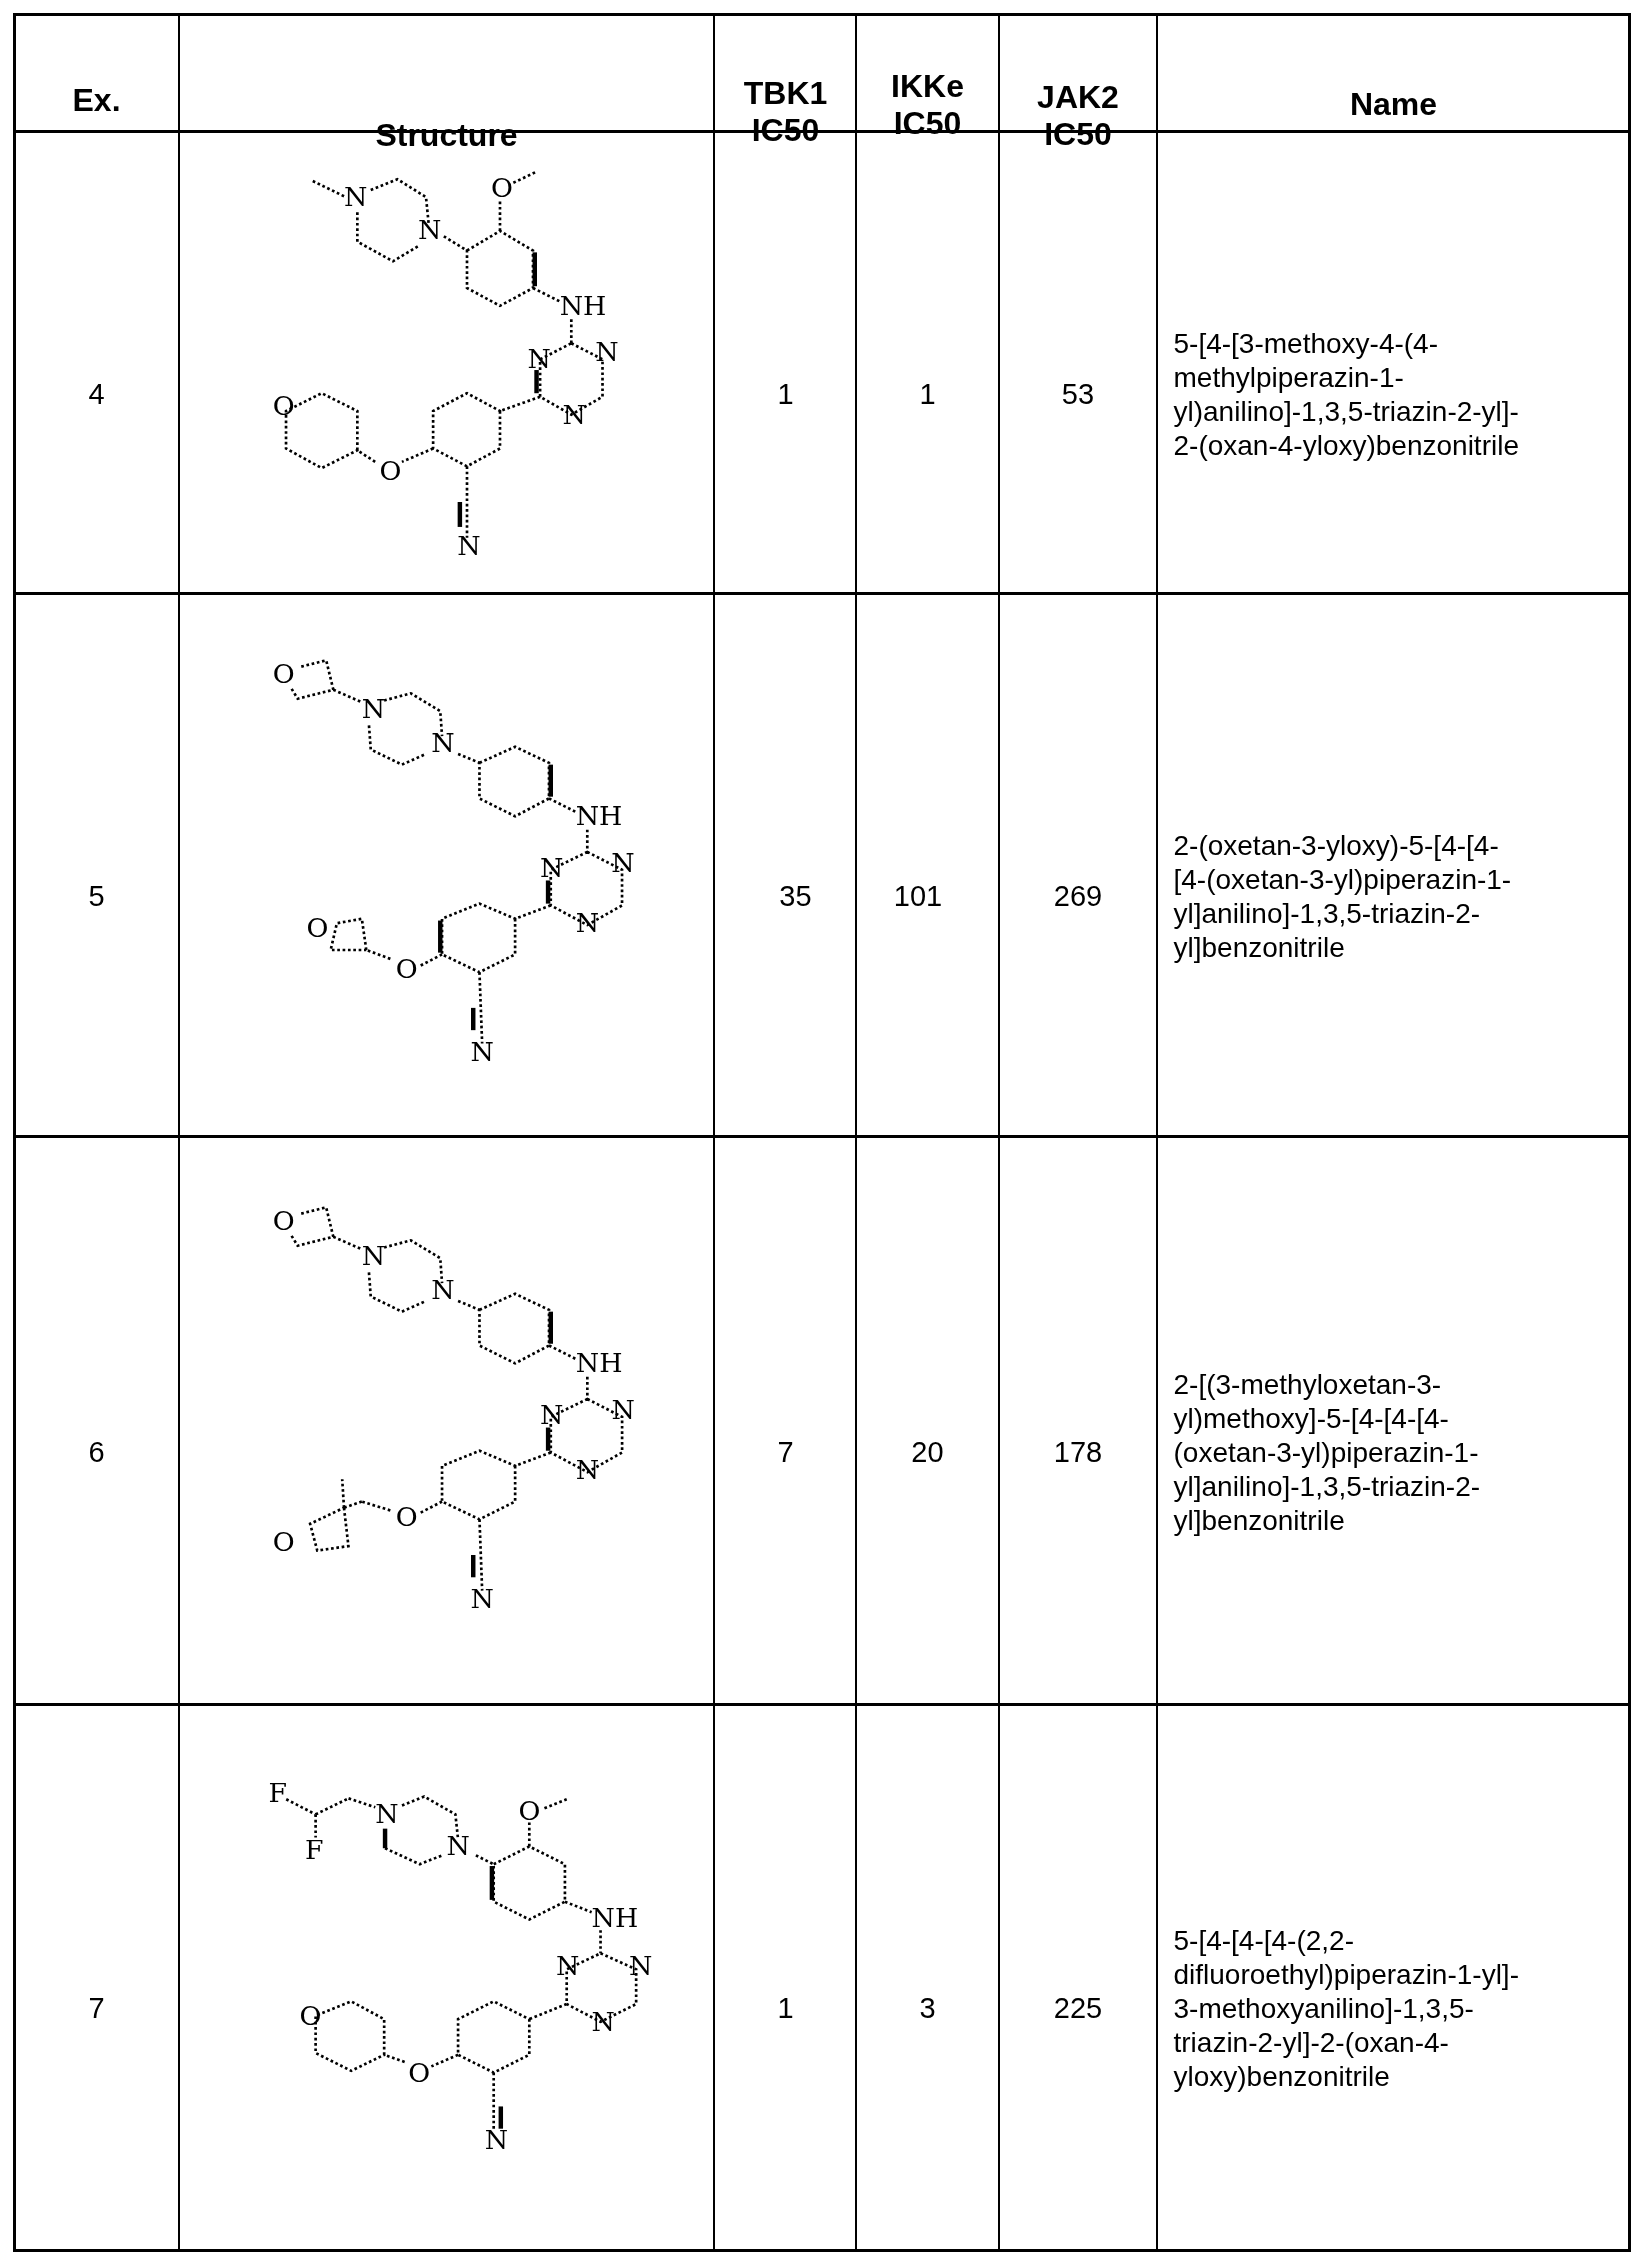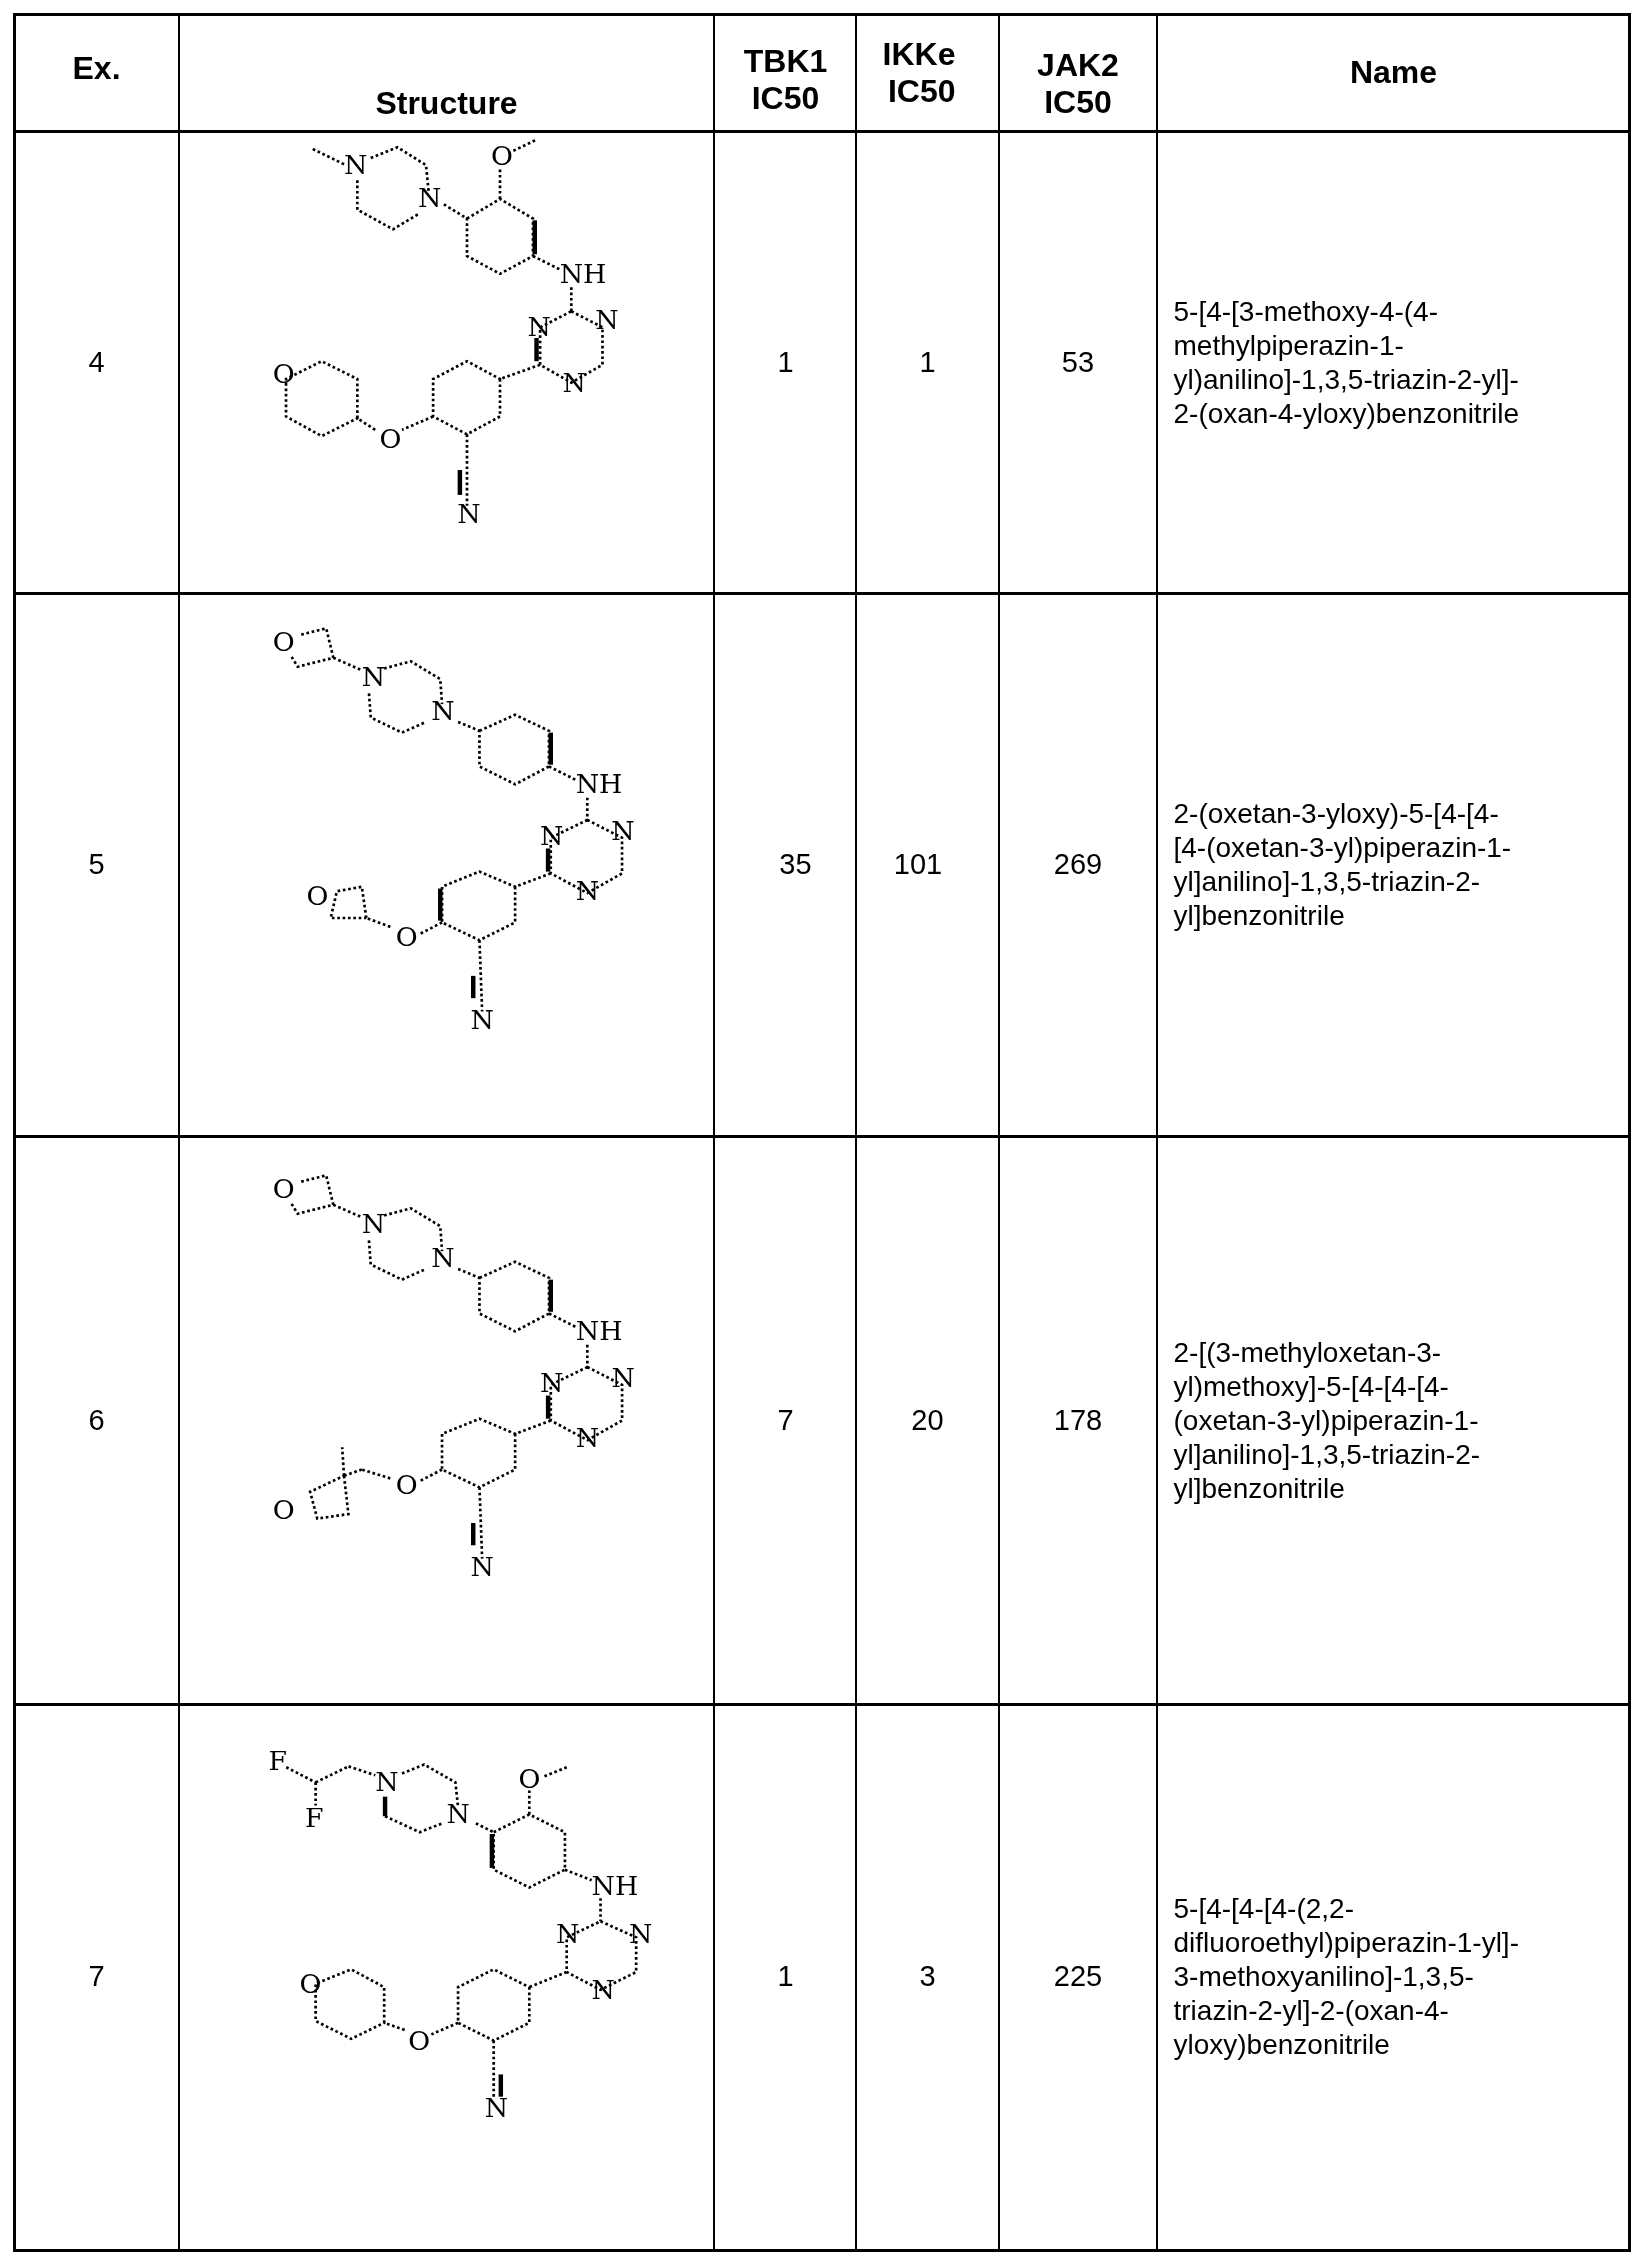--- a/index.html
+++ b/index.html
@@ -2,21 +2,21 @@
 <html style="font-size:14.3px"><head>
 <meta charset="utf-8">
 <style>
   html, body { margin:0; padding:0; background:#ffffff; }
   body { width:1642px; height:2263px; position:relative; overflow:hidden;
          font-family:"Liberation Sans", sans-serif; color:#000; }
   .tbl { position:absolute; left:12.5px; top:12.5px; width:1618px; height:2239px;
          border:3.6px solid #000; box-sizing:border-box; }
   .vline { position:absolute; top:0; bottom:0; width:2.7px; background:#000; }
   .hline { position:absolute; left:0; right:0; height:3.6px; background:#000; }
-  .cell { position:absolute; display:flex; box-sizing:border-box; }
+  .cell { position:absolute; display:flex; box-sizing:border-box;margin-top:32px; }
   .hdr { font-weight:bold; font-size:32px; line-height:37px; text-align:center;
          justify-content:center; }
   .num { font-size:29px; align-items:center; justify-content:center; }
   .name { font-size:28px; line-height:34px; align-items:center; padding-left:16px;
           padding-right:9px; }
   .struct { align-items:center; justify-content:center; }
   svg.mol { overflow:visible; }
   svg.mol .b { stroke:#000; stroke-width:3; stroke-dasharray:3 3; fill:none; }
   svg.mol .bs { stroke:#000; stroke-width:5; fill:none; }
   svg.mol text { font-family:"DejaVu Serif", serif; font-size:30px; fill:#000; }
@@ -41,21 +41,21 @@
     <div class="cell hdr" style="left:0;top:0;width:162px;height:114px;align-items:center;padding-bottom:9px;">
       <span>Ex.</span>
     </div>
     <div class="cell hdr" style="left:165px;top:0;width:532px;height:114px;align-items:flex-end;padding-bottom:7.1px;">
       <span>Structure</span>
     </div>
     <div class="cell hdr" style="left:700px;top:0;width:140px;height:128px;flex-direction:column;align-items:center;justify-content:center;">
       <span>TBK1</span>
       <span>IC50</span>
     </div>
-    <div class="cell hdr" style="left:800px;top:0;width:140px;height:114px;flex-direction:column;align-items:flex-end;justify-content:center;">
+    <div class="cell hdr" style="left:842px;top:0;width:140px;height:114px;flex-direction:column;align-items:center;justify-content:center;">
       <span>IKKe</span>
       <span>IC50</span>
     </div>
     <div class="cell hdr" style="left:985px;top:0;width:155px;height:136px;flex-direction:column;align-items:center;justify-content:center;">
       <span>JAK2</span>
       <span>IC50</span>
     </div>
     <div class="cell hdr" style="left:1142px;top:0;width:472px;height:114px;align-items:center;">
       <span>Name</span>
     </div>

